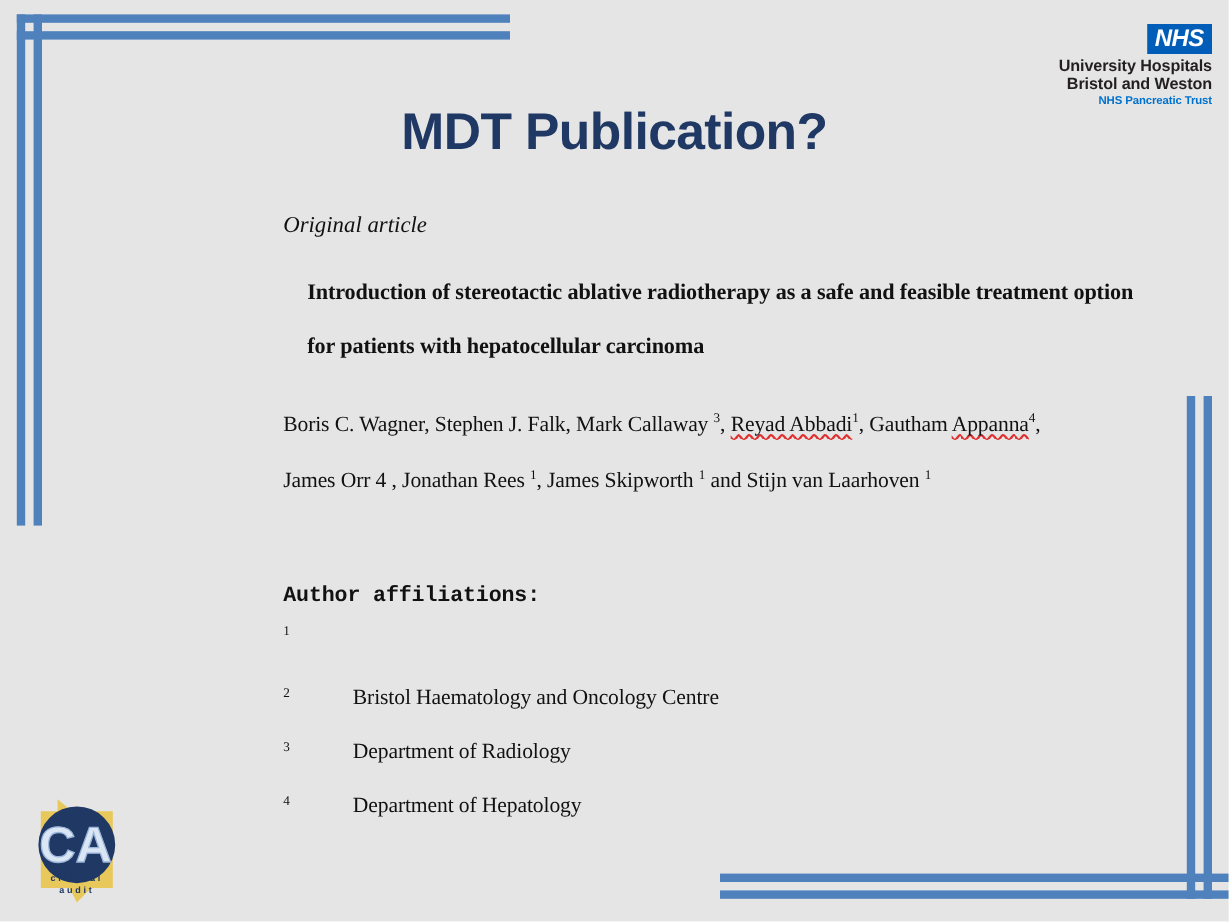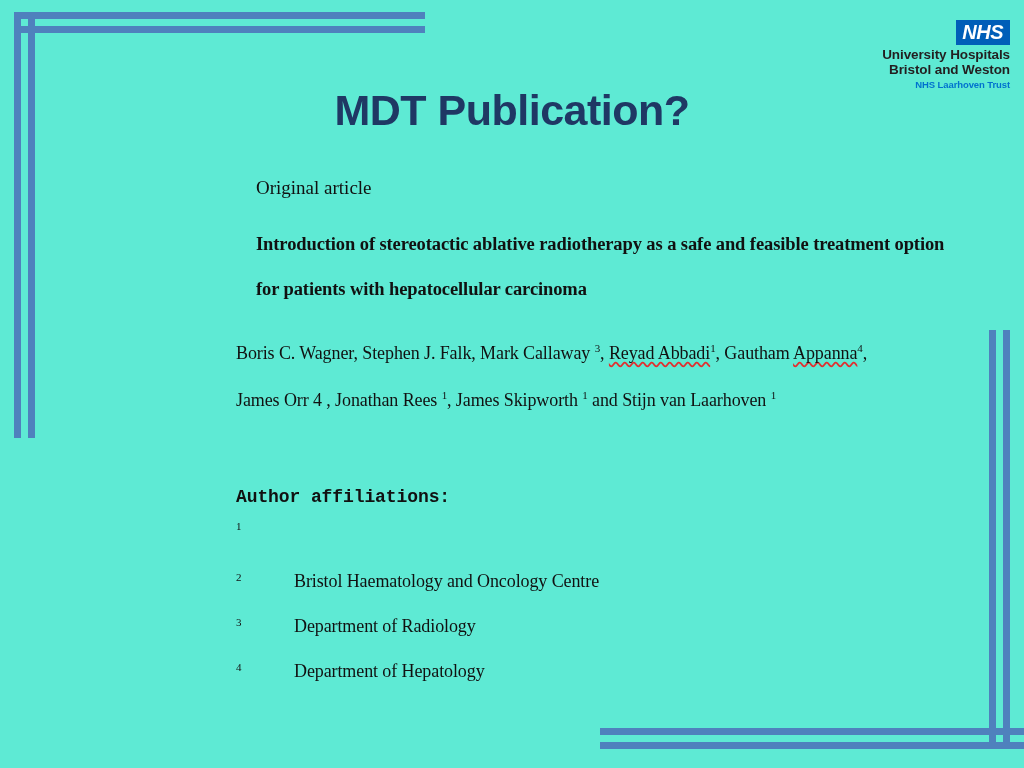--- a/index.html
+++ b/index.html
@@ -8,21 +8,21 @@
     padding: 0;
     background: #ffffff;
   }
   body {
     font-family: "Liberation Serif", serif;
   }
   #slide {
     position: relative;
     width: 1024px;
     height: 768px;
-    background: #5eead4;
+    background: #e5e5e5;
     overflow: hidden;
   }
 
   
   .bar {
     position: absolute;
     background: #4F81BD;
   }
   .bar.h { height: 7px; }
   .bar.v { width: 7px; }
@@ -93,24 +93,24 @@
 
   
   #article {
     position: absolute;
     left: 236px;
     top: 176px;
     width: 716px;
     color: #111111;
   }
   #article-kicker {
+    font-style: italic;
     font-size: 19px;
     line-height: 24px;
     margin-bottom: 22px;
-    margin-left: 20px;
   }
   #article-heading {
     font-weight: bold;
     font-size: 18.5px;
     line-height: 45px;
     margin-bottom: 18px;
     letter-spacing: -0.1px;
     margin-left: 20px;
   }
   .author-line {
@@ -185,21 +185,21 @@
 
   <div class="bar h" id="bar-bot-inner"></div>
   <div class="bar h" id="bar-bot-outer"></div>
   <div class="bar v" id="bar-right-inner"></div>
   <div class="bar v" id="bar-right-outer"></div>
 
   <div id="nhs-logo">
     <div id="nhs-mark">NHS</div>
     <div class="nhs-name">University Hospitals</div>
     <div class="nhs-name">Bristol and Weston</div>
-    <div id="nhs-trust">NHS Laarhoven Trust</div>
+    <div id="nhs-trust">NHS Pancreatic Trust</div>
   </div>
 
   <div id="slide-title">MDT Publication?</div>
 
   <div id="article">
 
     <div id="article-kicker">Original article</div>
 
     <div id="article-heading">Introduction of stereotactic ablative radiotherapy as a safe and feasible treatment option for patients with hepatocellular carcinoma</div>
 
@@ -227,14 +227,27 @@
         <span class="affil-text">Department of Radiology</span>
       </div>
       <div class="affil-row">
         <span class="affil-num">4</span>
         <span class="affil-text">Department of Hepatology</span>
       </div>
     </div>
 
   </div>
 
+  <div id="ca-logo">
+    <svg width="92" height="96" viewBox="0 0 92 96">
+
+      <path d="M16 18 L30 18 L30 8 L42 18 L76 18 L76 82 L58 82 L46 94 L40 82 L16 82 Z" fill="#E8C85A"></path>
+
+      <circle cx="46" cy="46" r="32" fill="#1F3864"></circle>
+
+      <text x="45" y="60" text-anchor="middle" font-family="Liberation Sans, sans-serif" font-size="42" font-weight="bold" fill="#dbe6f5" stroke="#9ab4d8" stroke-width="1.1">CA</text>
+
+      <text x="46" y="76" text-anchor="middle" font-family="Liberation Sans, sans-serif" font-size="7.5" font-weight="bold" letter-spacing="2.3" fill="#1F3864">clinical</text>
+      <text x="46" y="86" text-anchor="middle" font-family="Liberation Sans, sans-serif" font-size="7.5" font-weight="bold" letter-spacing="2.3" fill="#1F3864">audit</text>
+    </svg>
+  </div>
 
 </div>
 
 </body></html>

